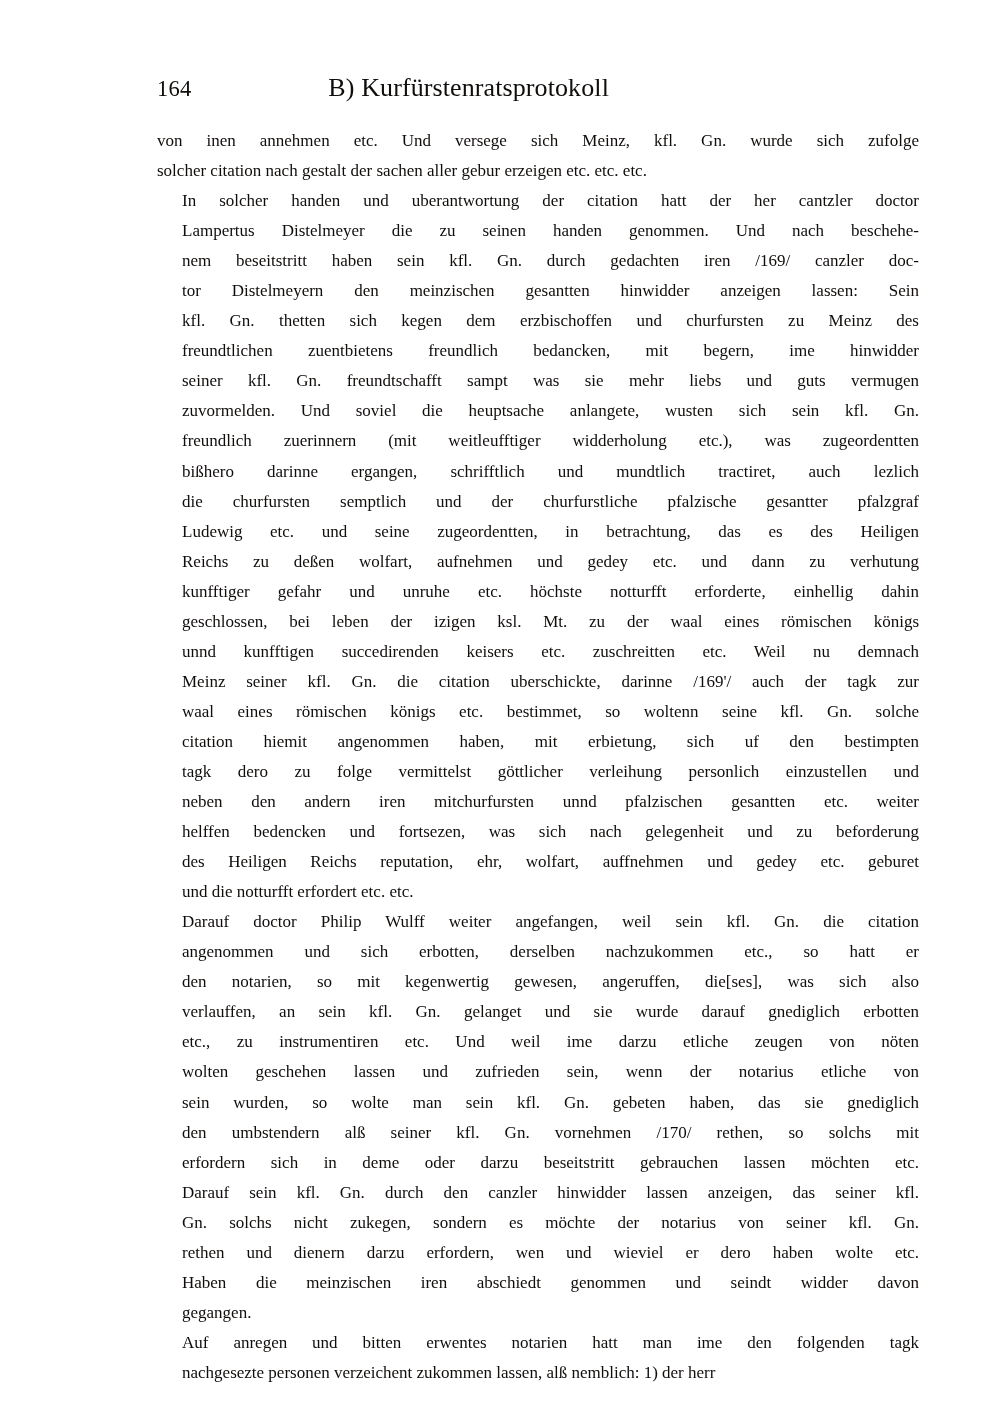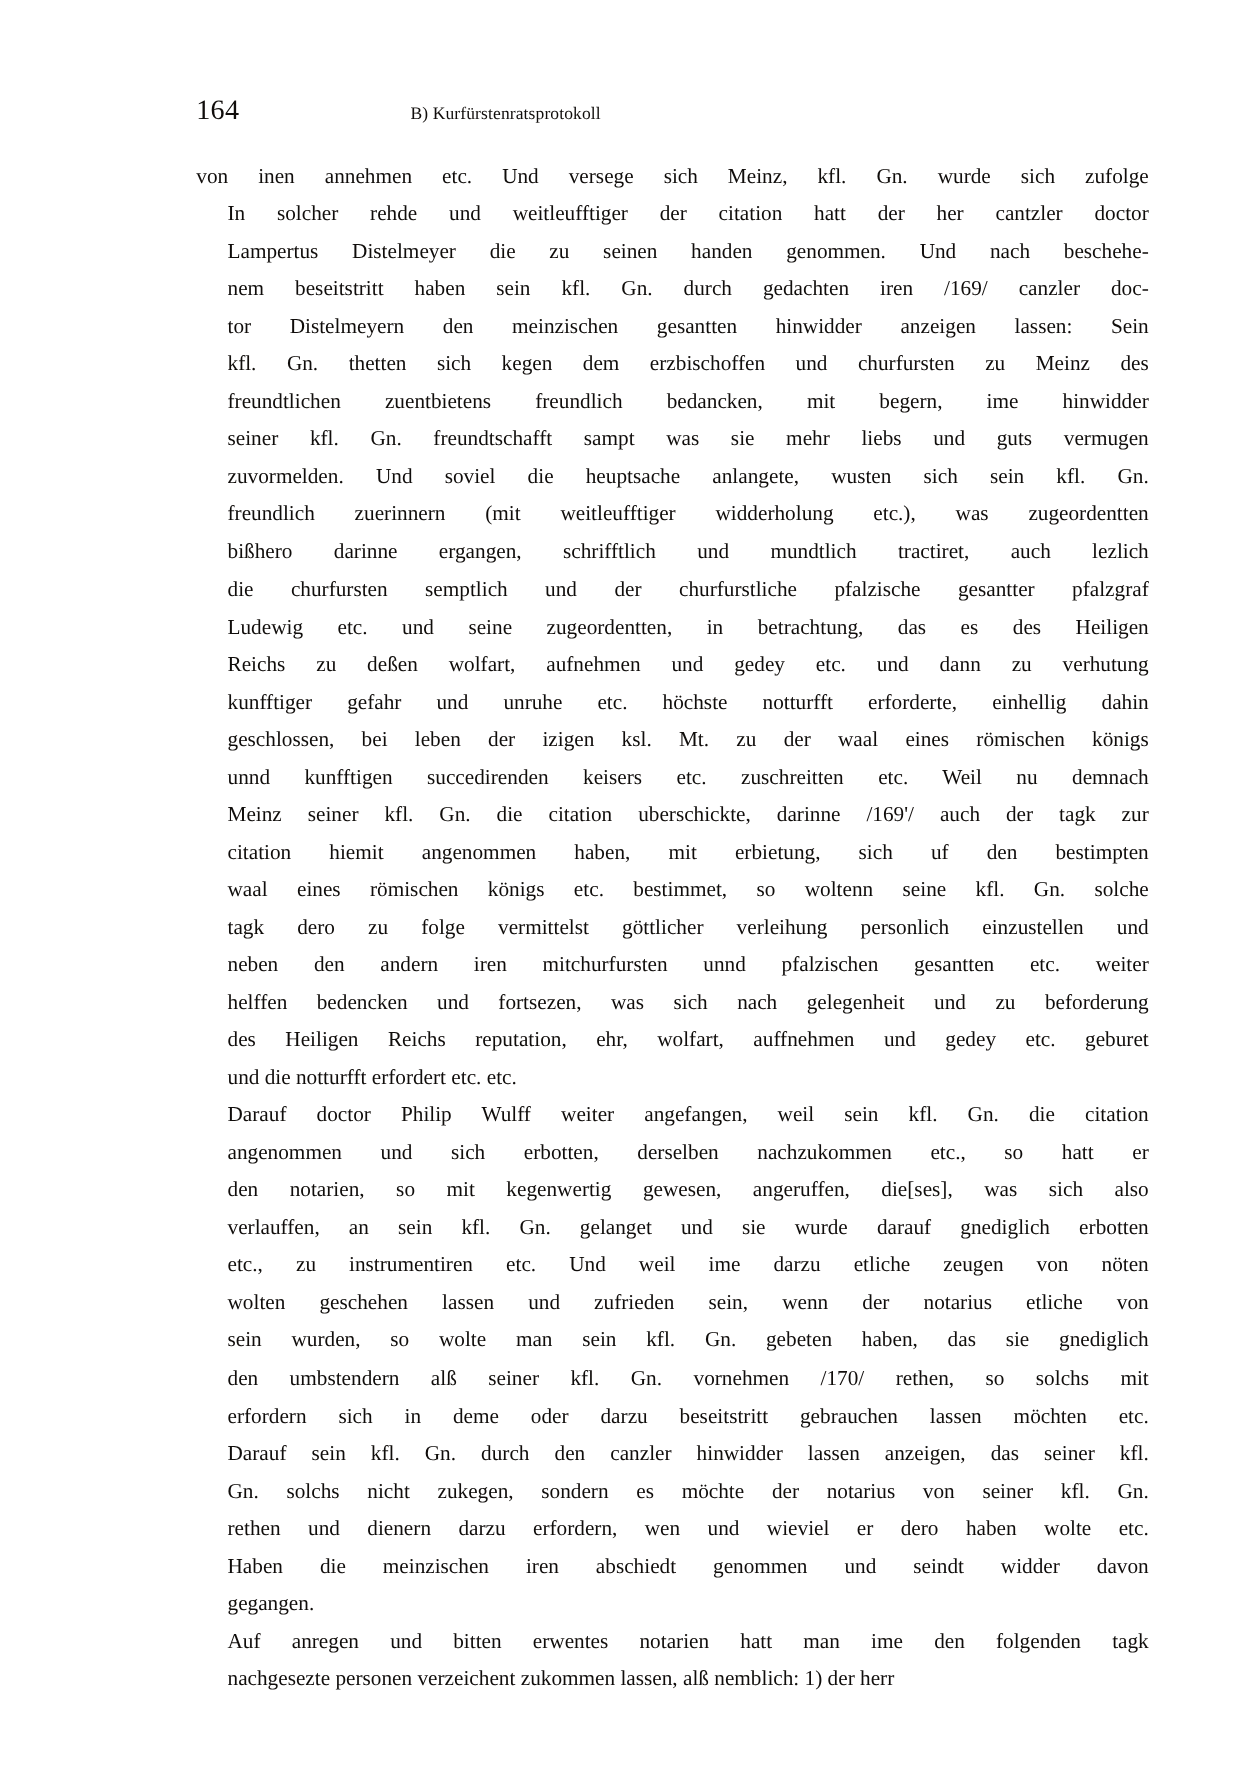--- a/index.html
+++ b/index.html
@@ -34,21 +34,21 @@
     display: flex;
     align-items: baseline;
   }
   .folio {
     font-size: 22.5px;
     line-height: 28px;
     letter-spacing: 0.2px;
     white-space: nowrap;
   }
   .head-title {
-    font-size: 14px;
+    font-size: 26px;
     line-height: 28px;
     letter-spacing: 0.1px;
     white-space: nowrap;
     margin-left: 137px;
   }
 
   
   .textblock {
     position: absolute;
     left: 157px;
@@ -91,41 +91,42 @@
 <div class="page">
 
   <div class="running-head">
     <span class="folio">164</span>
     <span class="head-title">B) Kurfürstenratsprotokoll</span>
   </div>
 
   <div class="textblock">
       <p class="para">
         <span class="ln">von inen annehmen etc. Und versege sich Meinz, kfl. Gn. wurde sich zufolge</span>
+        <span class="ln flush">solcher citation nach gestalt der sachen aller gebur erzeigen etc. etc. etc.</span>
       </p>
       <p class="para indented">
-        <span class="ln indent">In solcher rehde und weitleufftiger der citation hatt der her cantzler doctor</span>
+        <span class="ln indent">In solcher handen und uberantwortung der citation hatt der her cantzler doctor</span>
         <span class="ln">Lampertus Distelmeyer die zu seinen handen genommen. Und nach beschehe-</span>
         <span class="ln">nem beseitstritt haben sein kfl. Gn. durch gedachten iren /169/ canzler doc-</span>
         <span class="ln">tor Distelmeyern den meinzischen gesantten hinwidder anzeigen lassen: Sein</span>
         <span class="ln">kfl. Gn. thetten sich kegen dem erzbischoffen und churfursten zu Meinz des</span>
         <span class="ln">freundtlichen zuentbietens freundlich bedancken, mit begern, ime hinwidder</span>
         <span class="ln">seiner kfl. Gn. freundtschafft sampt was sie mehr liebs und guts vermugen</span>
         <span class="ln">zuvormelden. Und soviel die heuptsache anlangete, wusten sich sein kfl. Gn.</span>
         <span class="ln">freundlich zuerinnern (mit weitleufftiger widderholung etc.), was zugeordentten</span>
         <span class="ln">bißhero darinne ergangen, schrifftlich und mundtlich tractiret, auch lezlich</span>
         <span class="ln">die churfursten semptlich und der churfurstliche pfalzische gesantter pfalzgraf</span>
         <span class="ln">Ludewig etc. und seine zugeordentten, in betrachtung, das es des Heiligen</span>
         <span class="ln">Reichs zu deßen wolfart, aufnehmen und gedey etc. und dann zu verhutung</span>
         <span class="ln">kunfftiger gefahr und unruhe etc. höchste notturfft erforderte, einhellig dahin</span>
         <span class="ln">geschlossen, bei leben der izigen ksl. Mt. zu der waal eines römischen königs</span>
         <span class="ln">unnd kunfftigen succedirenden keisers etc. zuschreitten etc. Weil nu demnach</span>
         <span class="ln">Meinz seiner kfl. Gn. die citation uberschickte, darinne /169'/ auch der tagk zur</span>
+        <span class="ln">waal eines römischen königs etc. bestimmet, so woltenn seine kfl. Gn. solche</span>
         <span class="ln">citation hiemit angenommen haben, mit erbietung, sich uf den bestimpten</span>
-        <span class="ln">waal eines römischen königs etc. bestimmet, so woltenn seine kfl. Gn. solche</span>
         <span class="ln">tagk dero zu folge vermittelst göttlicher verleihung personlich einzustellen und</span>
         <span class="ln">neben den andern iren mitchurfursten unnd pfalzischen gesantten etc. weiter</span>
         <span class="ln">helffen bedencken und fortsezen, was sich nach gelegenheit und zu beforderung</span>
         <span class="ln">des Heiligen Reichs reputation, ehr, wolfart, auffnehmen und gedey etc. geburet</span>
         <span class="ln flush">und die notturfft erfordert etc. etc.</span>
       </p>
       <p class="para indented">
         <span class="ln indent">Darauf doctor Philip Wulff weiter angefangen, weil sein kfl. Gn. die citation</span>
         <span class="ln">angenommen und sich erbotten, derselben nachzukommen etc., so hatt er</span>
         <span class="ln">den notarien, so mit kegenwertig gewesen, angeruffen, die[ses], was sich also</span>

